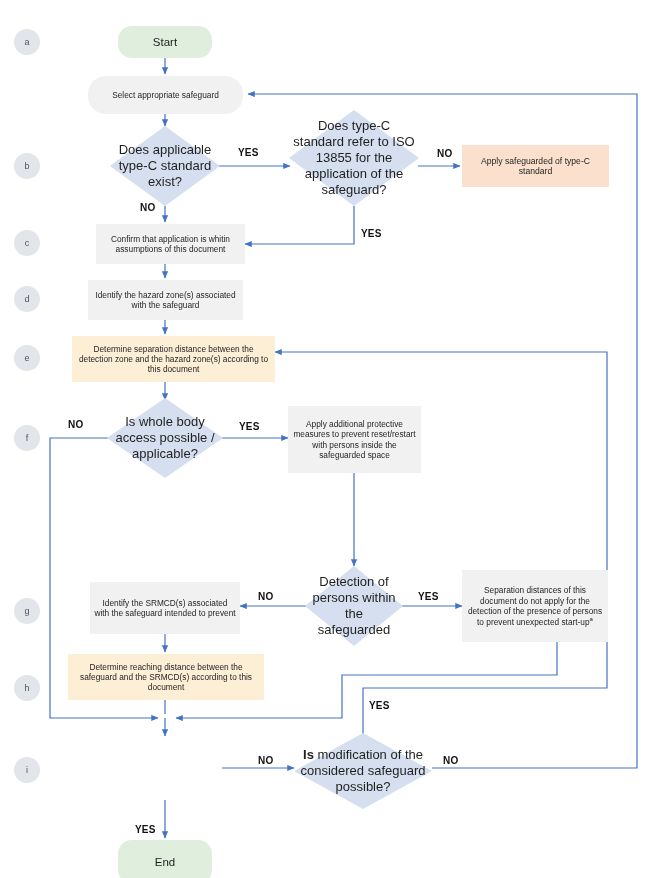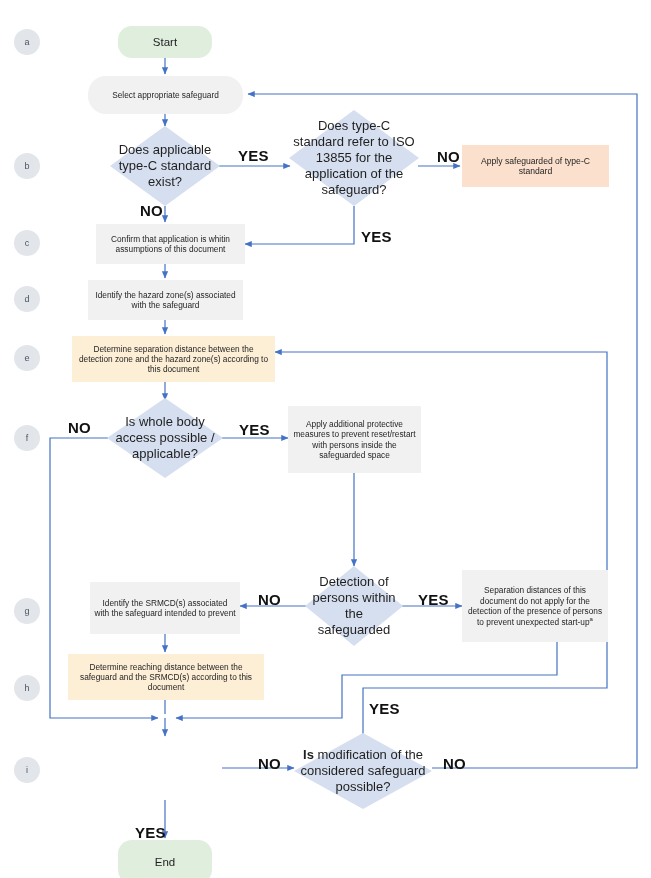--- a/index.html
+++ b/index.html
@@ -42,21 +42,21 @@
   .dec .lbl{position:relative;z-index:1;}
 
   
   .step{
     width:26px;height:26px;border-radius:50%;
     background:#e2e5ea;color:#4c5563;
     font-size:9px;
   }
 
   .edge-label{
-    position:absolute;font-size:15px;font-weight:bold;color:#111;
+    position:absolute;font-size:10px;font-weight:bold;color:#111;
     letter-spacing:.2px;white-space:nowrap;
   }
   .sup{font-size:6px;vertical-align:super;}
   .bold{font-weight:bold;}
 </style>
 </head>
 <body>
 
 <div id="canvas">
 

